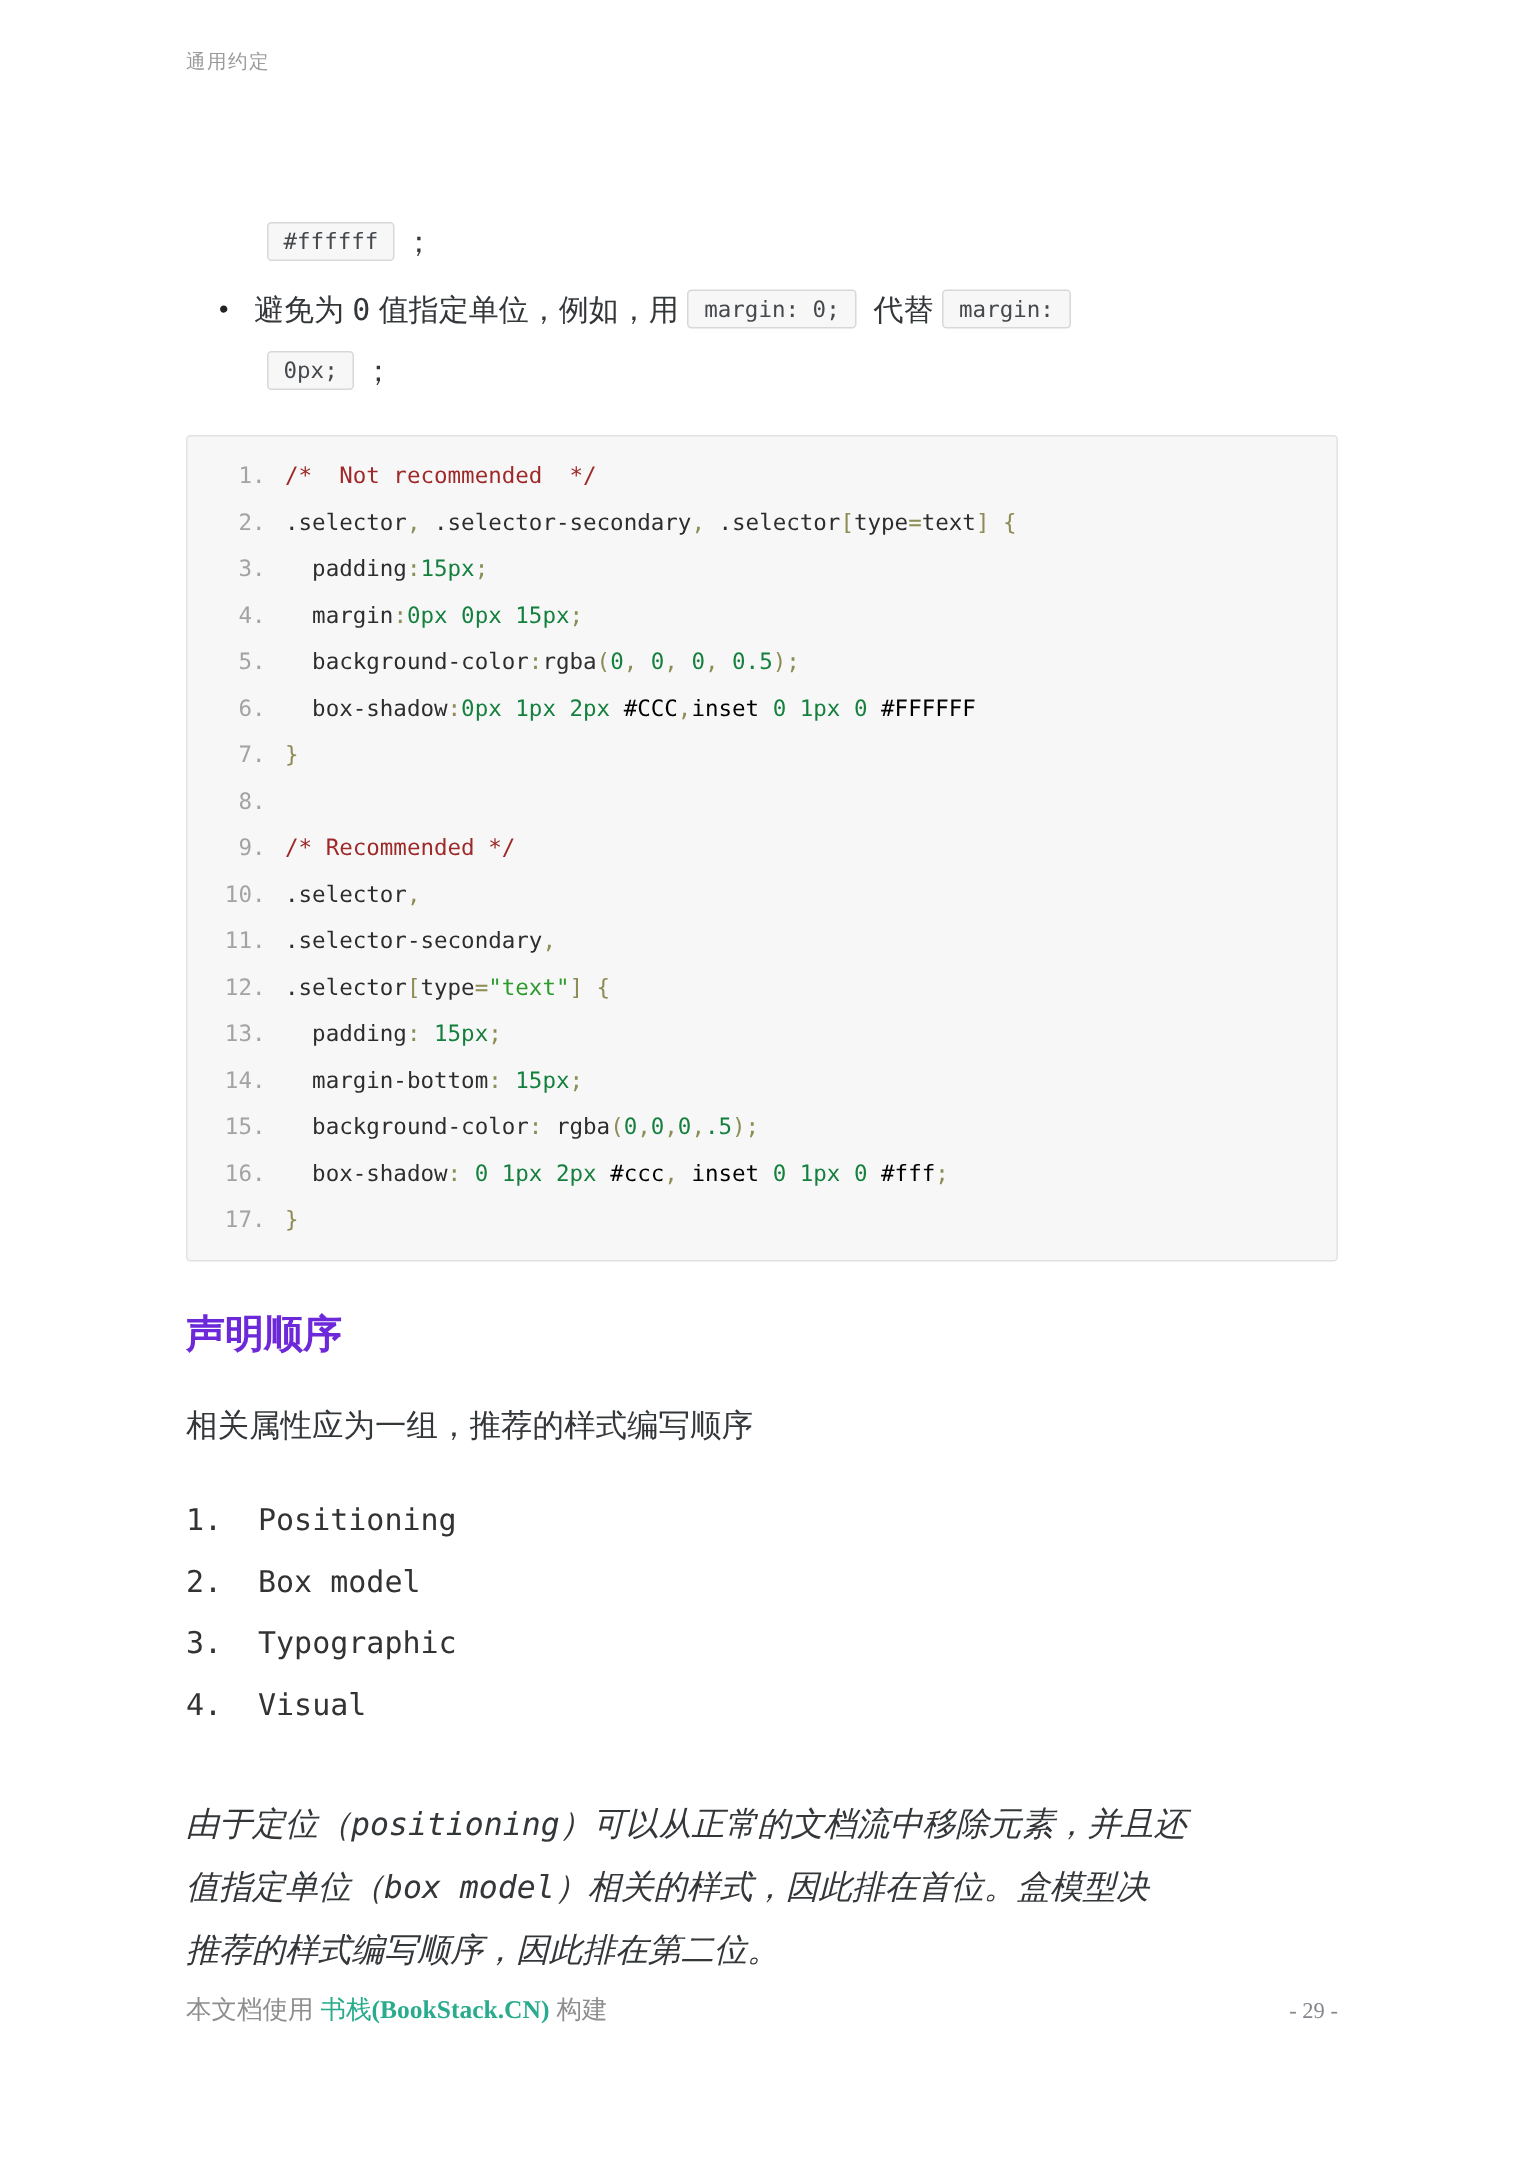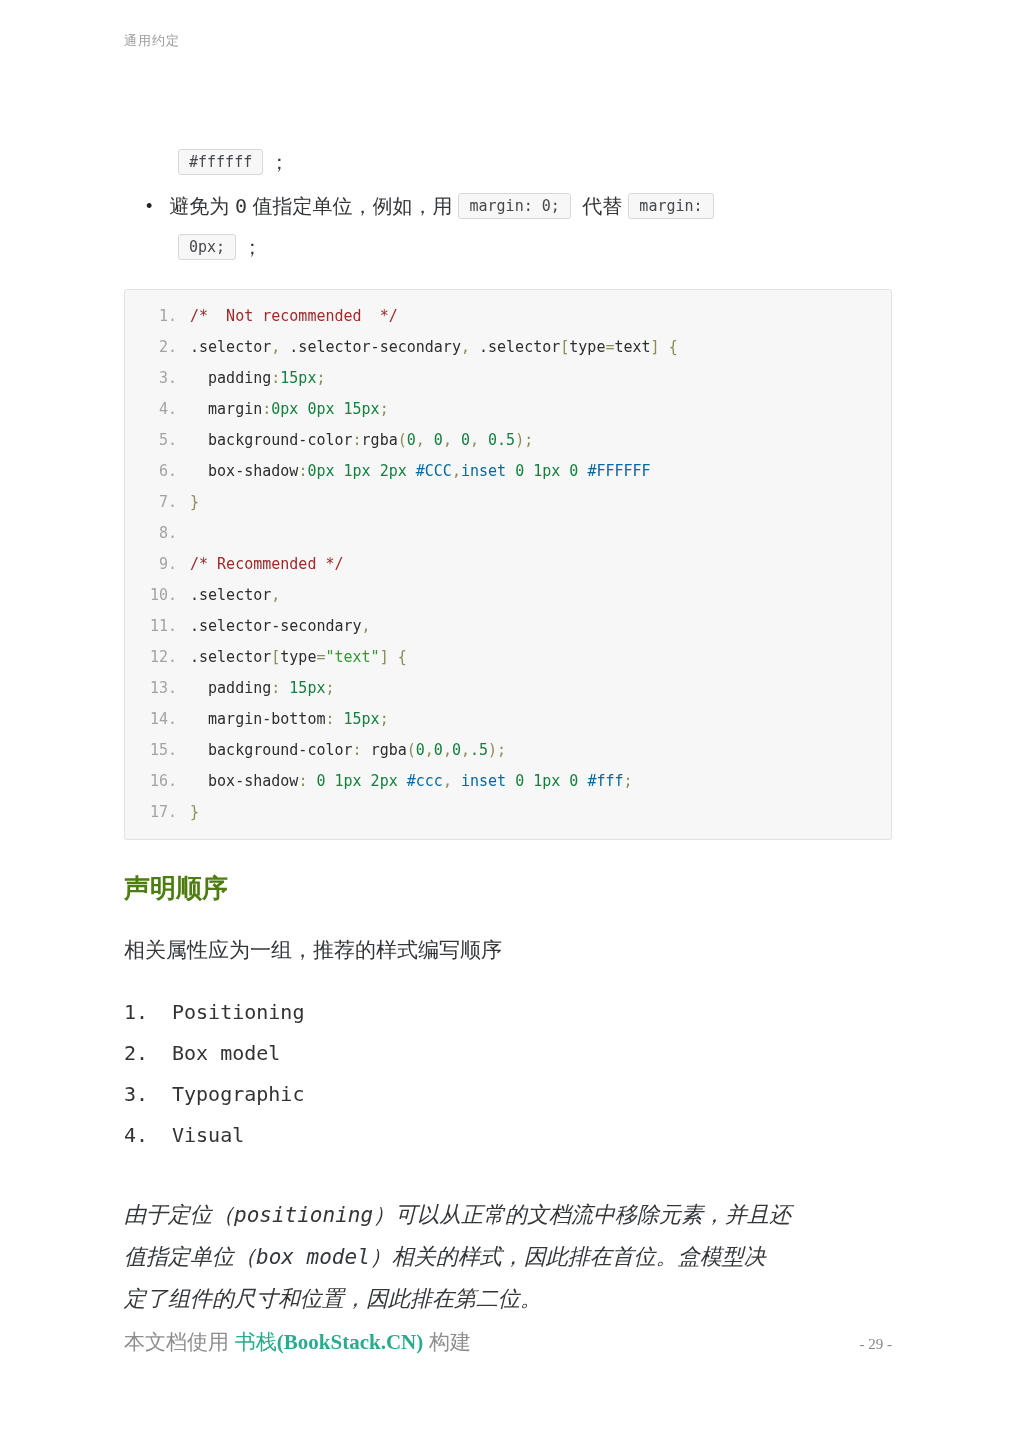--- a/index.html
+++ b/index.html
@@ -29,40 +29,40 @@
     margin-top:26px;background:#f7f7f7;border:1px solid #e2e2e2;border-radius:3px;
     padding:11px 0;width:768px;box-sizing:border-box;
   }
   .code-line{display:flex;line-height:31px;font-family:"DejaVu Sans Mono","Liberation Mono",monospace;font-size:15px;}
   .ln{width:52px;flex:none;text-align:right;padding-right:13px;color:#a3a3a3;}
   .code-text{white-space:pre;color:#2d2d2d;}
   .tok-p{color:#2d2d2d;}
   .tok-c{color:#9e2929;}
   .tok-n{color:#15803d;}
   .tok-s{color:#2e9b2e;}
-  .tok-r{color:#0369a1;}
+  .tok-r{color:#000000;}
   .tok-o{color:#8c8c55;}
 
   
-  .h2{margin-top:31px;font-size:26px;font-weight:bold;color:#4d7c0f;line-height:34px;}
+  .h2{margin-top:31px;font-size:26px;font-weight:bold;color:#6d28d9;line-height:34px;}
   .lead{margin-top:30px;font-size:21px;line-height:30px;color:#34373a;}
 
   .olist{margin-top:27px;}
   .olist-item{display:flex;font-family:"DejaVu Sans Mono","Liberation Mono",monospace;font-size:20px;line-height:41px;color:#333;}
   .olist-num{width:48px;flex:none;}
 
   .para{margin-top:38px;font-size:22px;line-height:42px;color:#34373a;font-style:italic;}
   .para .mono{font-size:21px;}
 
   
   .footer{
     position:absolute;top:1328px;left:124px;width:768px;
     display:flex;justify-content:space-between;align-items:baseline;
   }
-  .footer-left{font-size:21px;color:#8e8e8e;}
+  .footer-left{font-size:17px;color:#8e8e8e;}
   .footer-link{color:#2bab8e;text-decoration:none;cursor:pointer;}
   .footer-link-en{font-family:"Liberation Serif","DejaVu Serif",serif;font-weight:bold;}
   .page-num{font-size:15px;color:#85858d;font-family:"Liberation Serif","DejaVu Serif",serif;}
 </style>
 </head>
 <body>
 
 <div class="content">
 
   <div class="runhead">通用约定</div>
@@ -167,21 +167,21 @@
       </div>
       <div class="olist-item">
         <span class="olist-num">4.</span>
         <span>Visual</span>
       </div>
     </div>
 
   <div class="para">
       <div><span>由于定位（</span><span class="mono">positioning</span><span>）可以从正常的文档流中移除元素，并且还</span></div>
       <div><span>值指定单位（</span><span class="mono">box model</span><span>）相关的样式，因此排在首位。盒模型决</span></div>
-      <div><span>定了组件的尺寸和位置，因此排在第二位。</span></div>
+      <div><span>推荐的样式编写顺序，因此排在第二位。</span></div>
     </div>
 
 </div>
 
 <div class="footer">
   <div class="footer-left">
     <span>本文档使用 </span><span class="footer-link" style="color: rgb(43, 171, 142);"><span>书栈</span><span class="footer-link-en">(BookStack.CN)</span></span><span> 构建</span>
   </div>
   <div class="page-num">- 29 -</div>
 </div>

